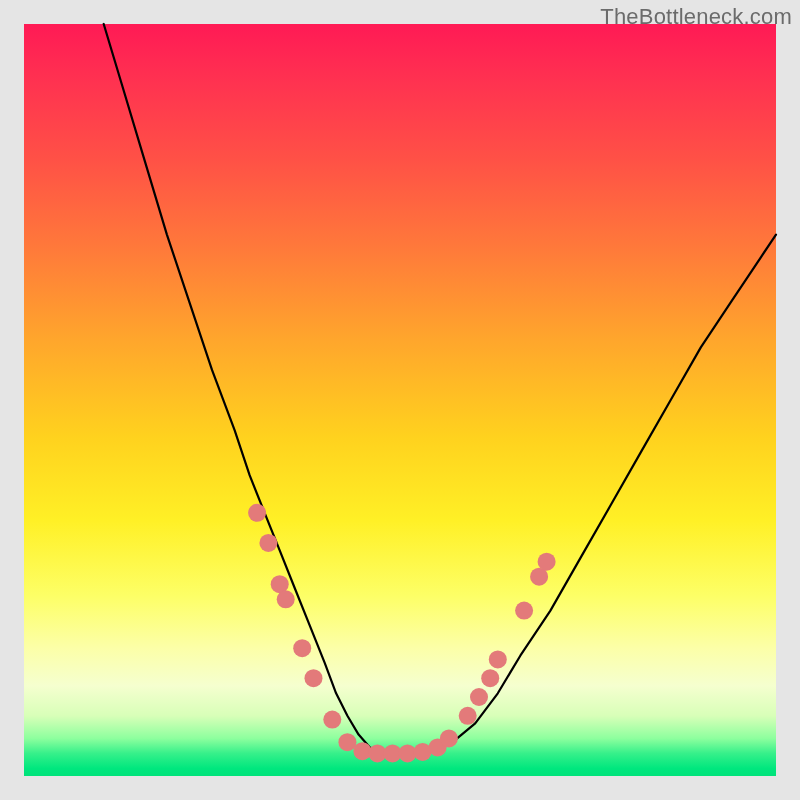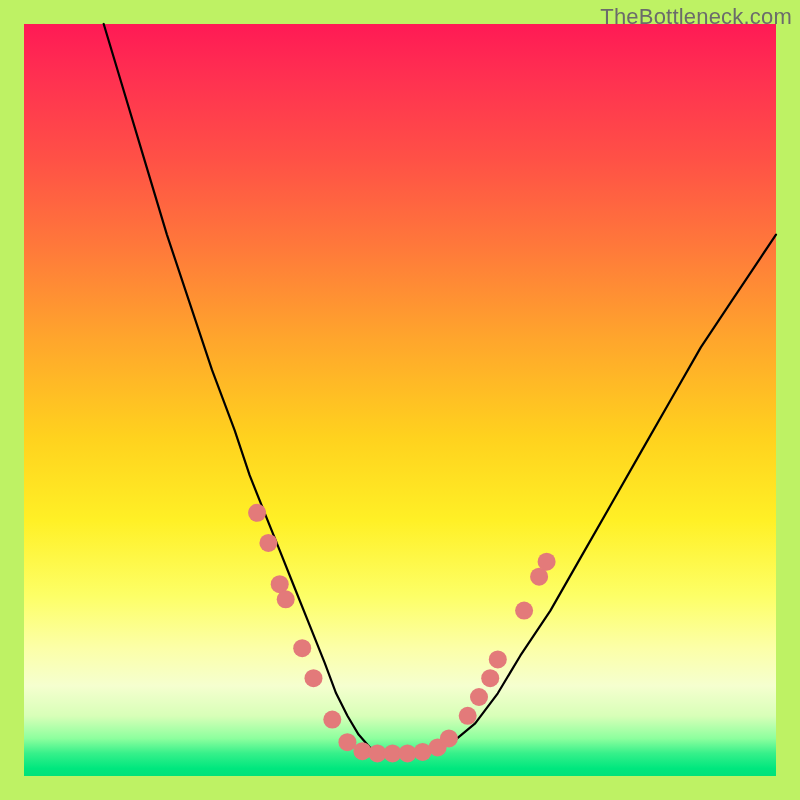--- a/index.html
+++ b/index.html
@@ -8,21 +8,21 @@
     width: 800px;
     height: 800px;
     overflow: hidden;
     background: #000;
     font-family: Arial, Helvetica, sans-serif;
   }
   .outer {
     position: relative;
     width: 800px;
     height: 800px;
-    background: #bef264;
+    background: #e5e5e5;
   }
   .plot {
     position: absolute;
     left: 24px;
     top: 24px;
     width: 752px;
     height: 752px;
     
     background: linear-gradient(
       to bottom,

